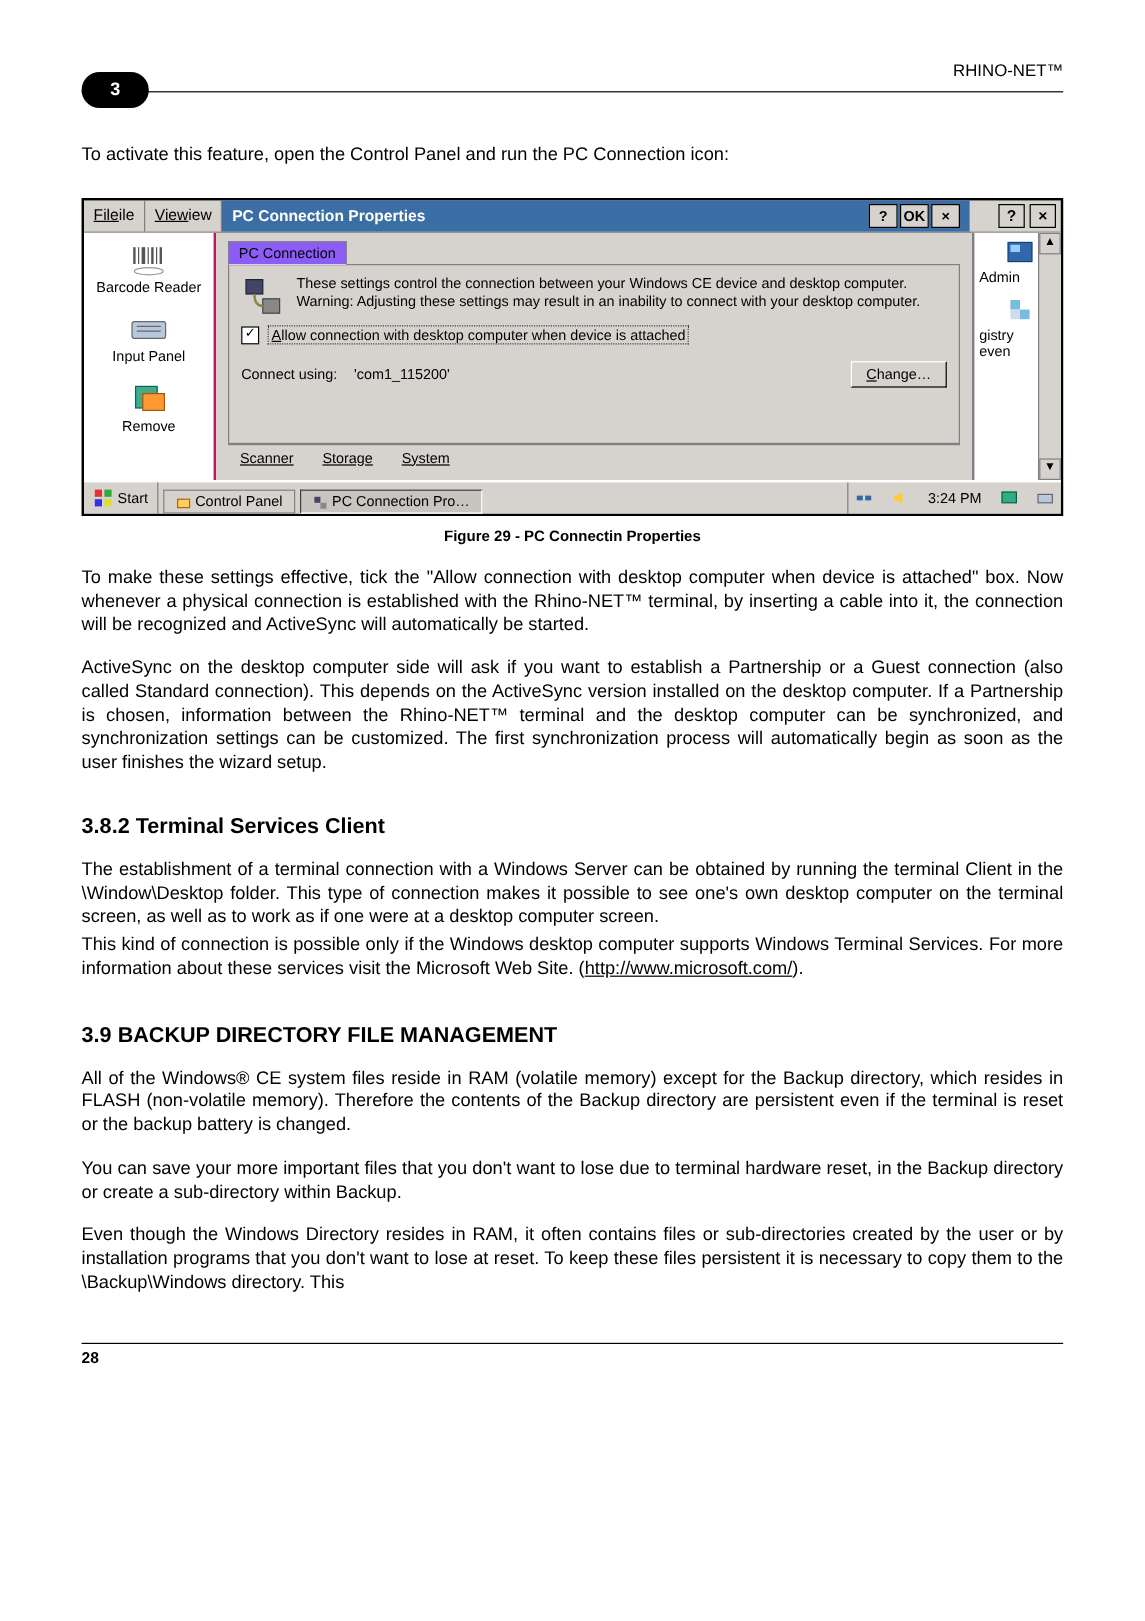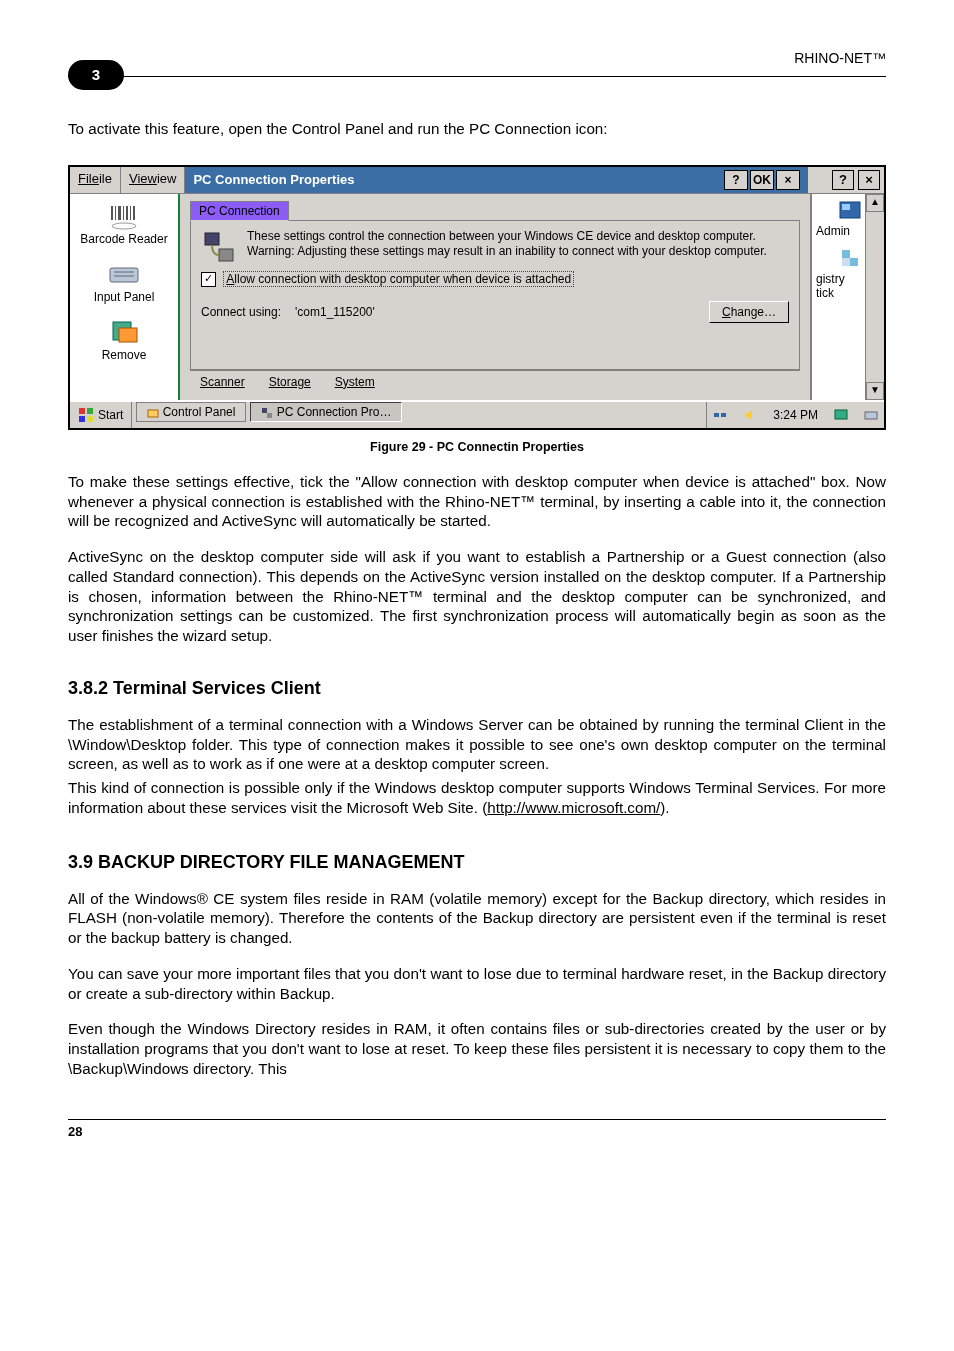--- a/index.html
+++ b/index.html
@@ -108,21 +108,21 @@
     font-weight: bold;
     font-size: 13px;
   }
   .main-area {
     display: flex;
     height: 206px;
   }
   .left-panel {
     width: 108px;
     background: #fff;
-    border-right: 2px solid #15803d;
+    border-right: 2px solid #be185d;
     display: flex;
     flex-direction: column;
     align-items: center;
     padding-top: 4px;
     font-size: 12px;
   }
   .cp-item {
     text-align: center;
     margin: 2px 0 10px 0;
   }
@@ -226,21 +226,21 @@
   .bottom-tabs {
     display: flex;
     gap: 24px;
     padding: 4px 10px;
     border-top: 1px solid #808080;
     font-size: 12px;
     text-decoration: underline;
   }
   .taskbar {
     display: flex;
-    align-items: flex-start;
+    align-items: flex-end;
     height: 26px;
     border-top: 2px solid #fff;
     background: #d6d3ce;
     font-size: 12px;
   }
   .tb-start {
     display: flex;
     align-items: center;
     gap: 4px;
     padding: 0 8px;
@@ -406,21 +406,21 @@
           </div>
           <div>Admin</div>
           <div class="cp-icon" style="width:28px;height:24px;margin-top:8px">
             <svg viewBox="0 0 28 24">
                 <rect x="6" y="4" width="8" height="8" fill="#7bd"></rect>
                 <rect x="14" y="12" width="8" height="8" fill="#7bd"></rect>
                 <rect x="6" y="12" width="8" height="8" fill="#cde"></rect>
               </svg>
           </div>
           <div>gistry</div>
-          <div>tick</div>
+          <div>even</div>
         </div>
         <div class="sb">
           <div class="sb-arrow">▲</div>
           <div class="sb-arrow" style="position:absolute;bottom:0">▼</div>
         </div>
       </div>
     </div>
 
     <div class="taskbar">
       <div class="tb-start">

